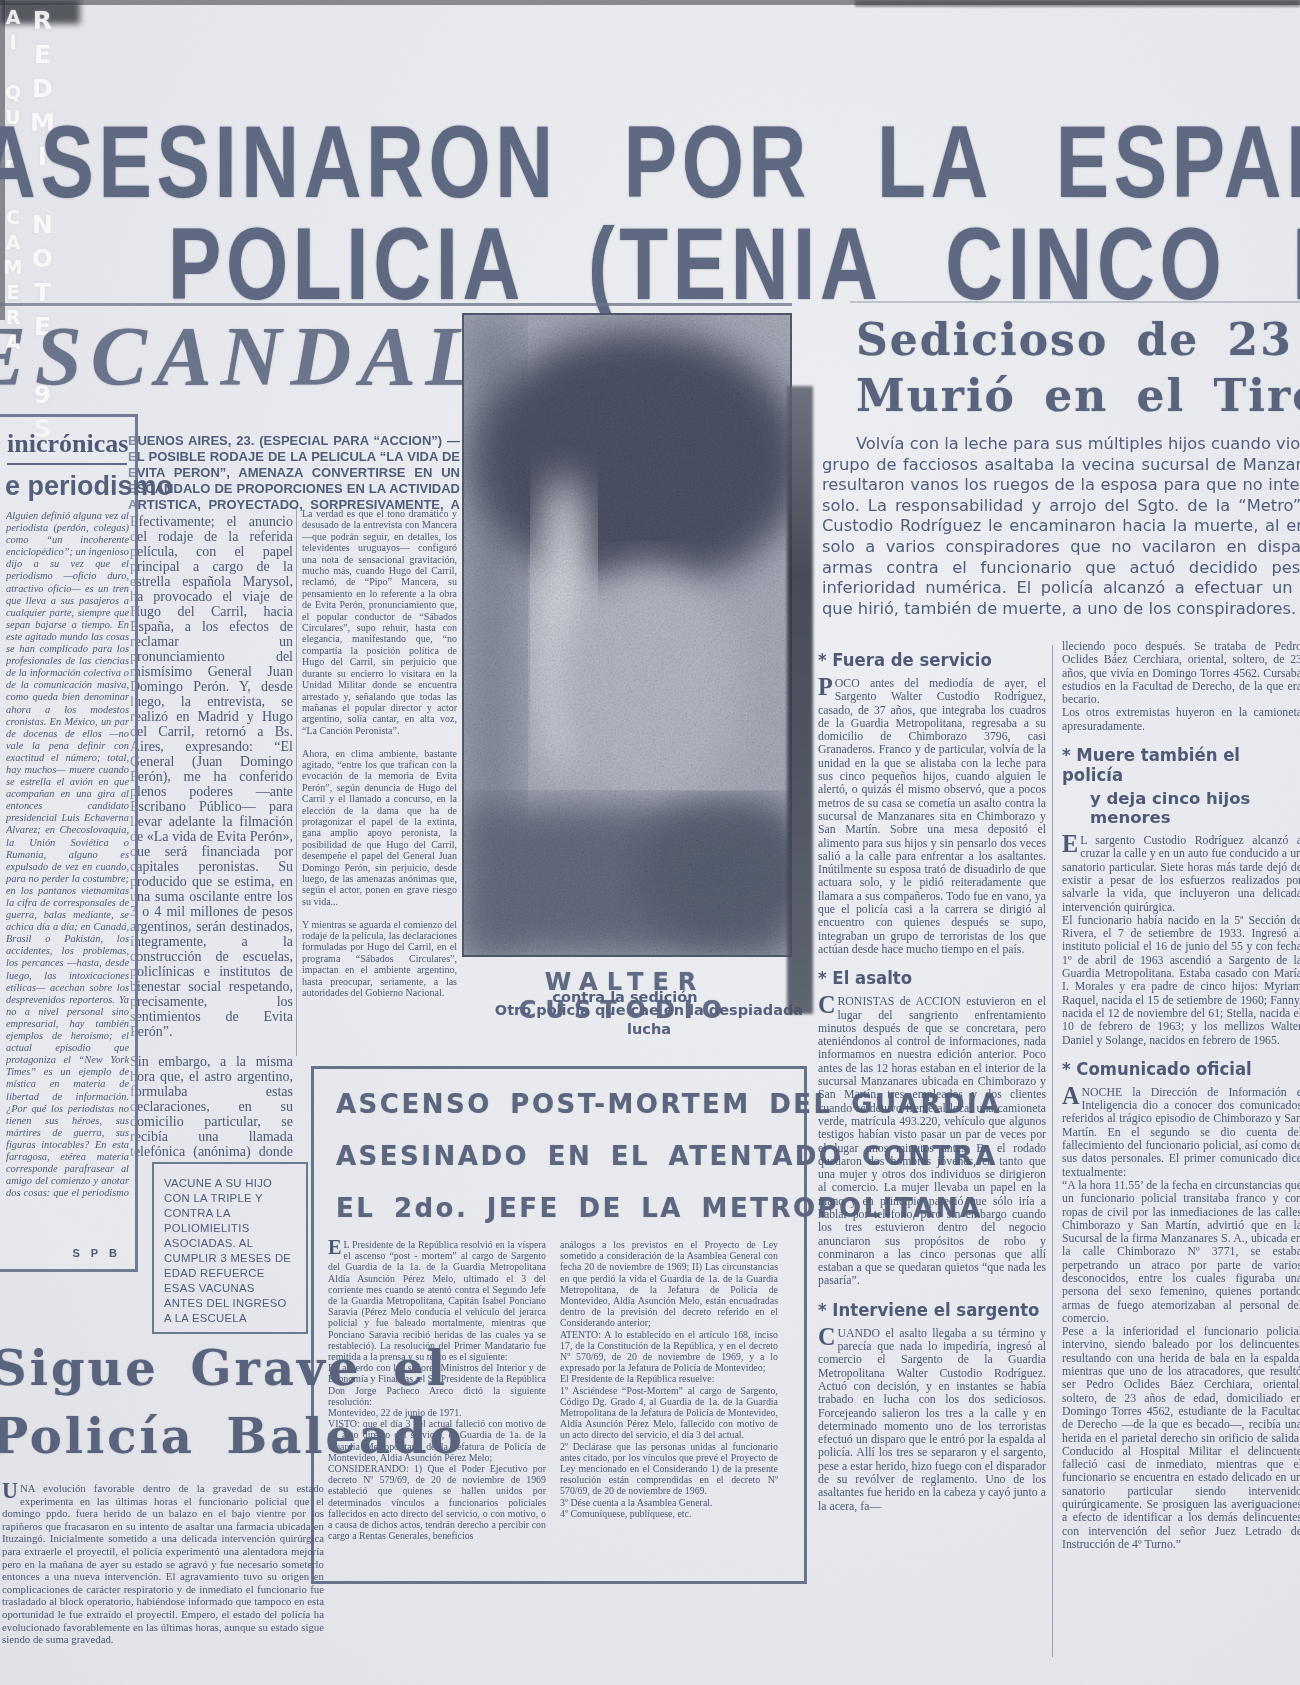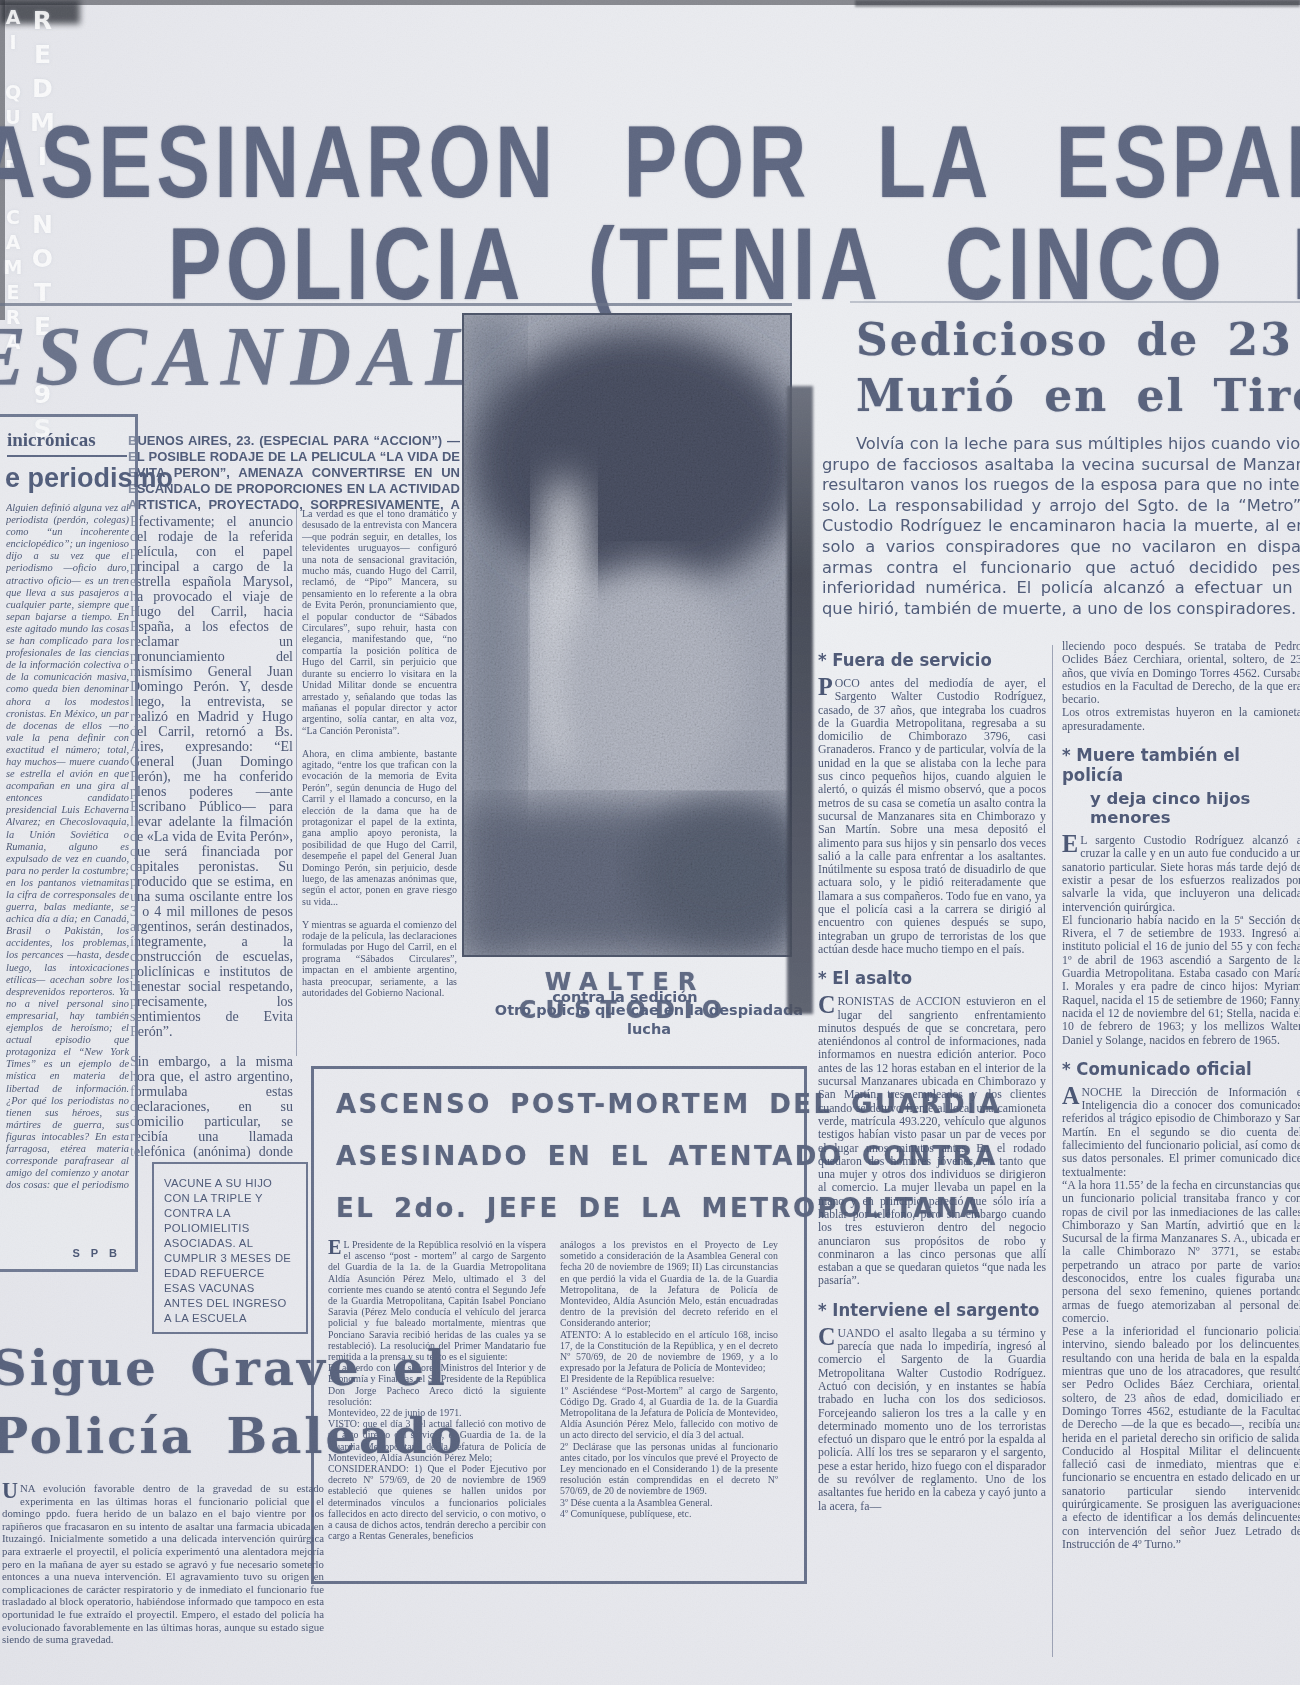--- a/index.html
+++ b/index.html
@@ -26,21 +26,21 @@
         text-shadow:0 0 1.5px rgba(90,100,130,.5);}
   .deck{font-family:"Liberation Serif", serif;font-weight:bold;font-size:22px;color:#58627e;
         letter-spacing:.5px;word-spacing:5px;white-space:nowrap;text-shadow:0 0 1px rgba(90,100,130,.4);}
   .leadcaps{font-family:"Liberation Sans", sans-serif;font-weight:bold;font-size:13px;
         line-height:16px;color:#4e5a78;}
   .colsm{font-size:14px;line-height:15px;color:#49557380;color:#495573;}
   .dc::first-letter{float:left;font-size:2.05em;line-height:.82;font-weight:bold;padding-right:2px;}
 
   
   .minibox{border:3px solid #6f7992;background:rgba(238,240,244,.35);}
-  .mini-kicker{font-family:"Liberation Serif", serif;font-weight:bold;font-size:19px;color:#4c5876;
+  .mini-kicker{font-family:"Liberation Serif", serif;font-weight:bold;font-size:26px;color:#4c5876;
         border-bottom:2px solid #5d6884;padding-bottom:4px;white-space:nowrap;}
   .mini-title{font-family:"Liberation Sans", sans-serif;font-weight:bold;font-size:27px;color:#515d7b;white-space:nowrap;}
   .mini-body{font-style:italic;font-size:10.4px;line-height:12.1px;color:#4b5775;}
   .mini-sign{font-family:"Liberation Sans", sans-serif;font-weight:bold;font-size:11px;letter-spacing:4px;color:#4b5775;}
 
   
   .photo{border:2px solid #4c5468;background:#a8adbb;}
   .cap-name{font-family:"DejaVu Sans", sans-serif;font-weight:bold;font-size:24px;letter-spacing:9px;
         color:#5e6882;text-align:center;text-shadow:0 0 1px rgba(94,104,130,.6);}
   .cap-text{font-family:"DejaVu Sans", sans-serif;font-weight:bold;font-size:14.5px;line-height:19px;

